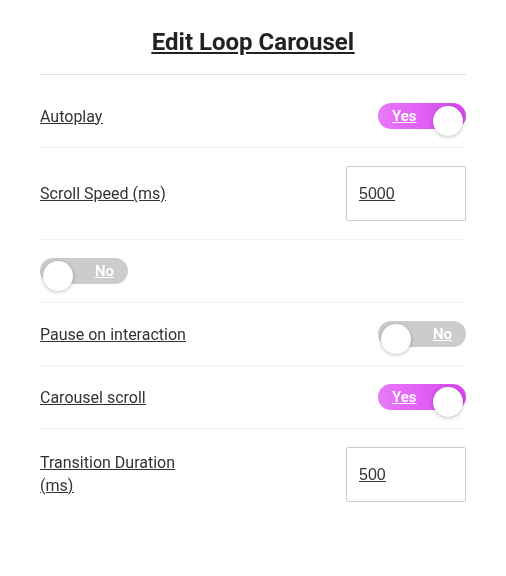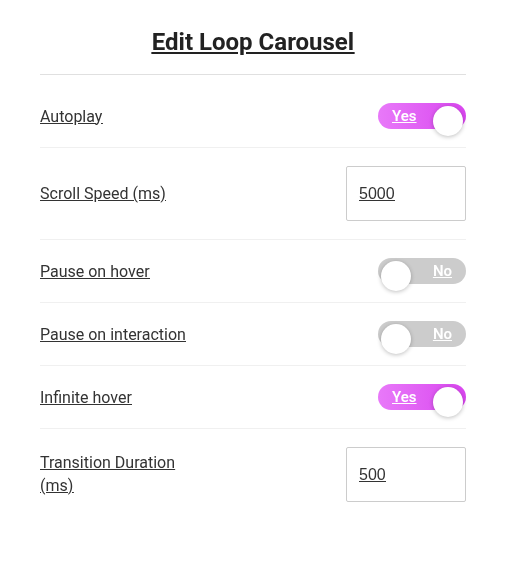--- a/index.html
+++ b/index.html
@@ -143,37 +143,36 @@
       <div class="toggle-knob"></div>
     </div>
   </div>
 
   <div class="row">
     <span class="row-label">Scroll Speed (ms)</span>
     <input type="text" class="number-input" value="5000" style="">
   </div>
 
   <div class="row">
-    <span class="row-label">Pause on hover</span>
     <div class="toggle toggle-no">
       <div class="toggle-knob"></div>
       <span class="toggle-label">No</span>
     </div>
   </div>
 
   <div class="row">
     <span class="row-label">Pause on interaction</span>
     <div class="toggle toggle-no">
       <div class="toggle-knob"></div>
       <span class="toggle-label">No</span>
     </div>
   </div>
 
   <div class="row">
-    <span class="row-label">Infinite hover</span>
+    <span class="row-label">Carousel scroll</span>
     <div class="toggle toggle-yes">
       <span class="toggle-label">Yes</span>
       <div class="toggle-knob"></div>
     </div>
   </div>
 
   <div class="row">
     <span class="row-label multiline">Transition Duration<br>(ms)</span>
     <input type="text" class="number-input" value="500" style="">
   </div>

